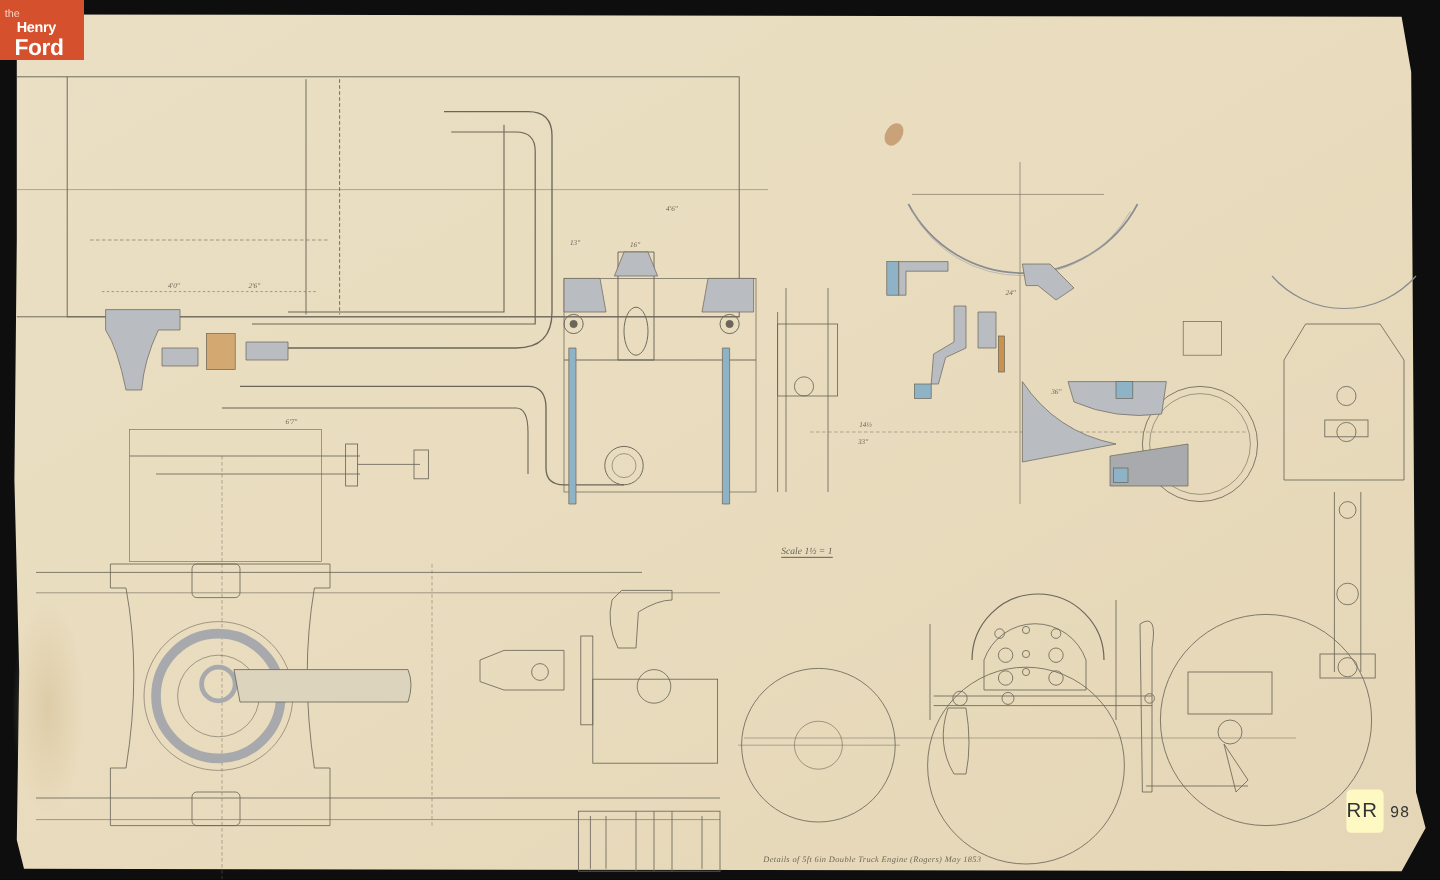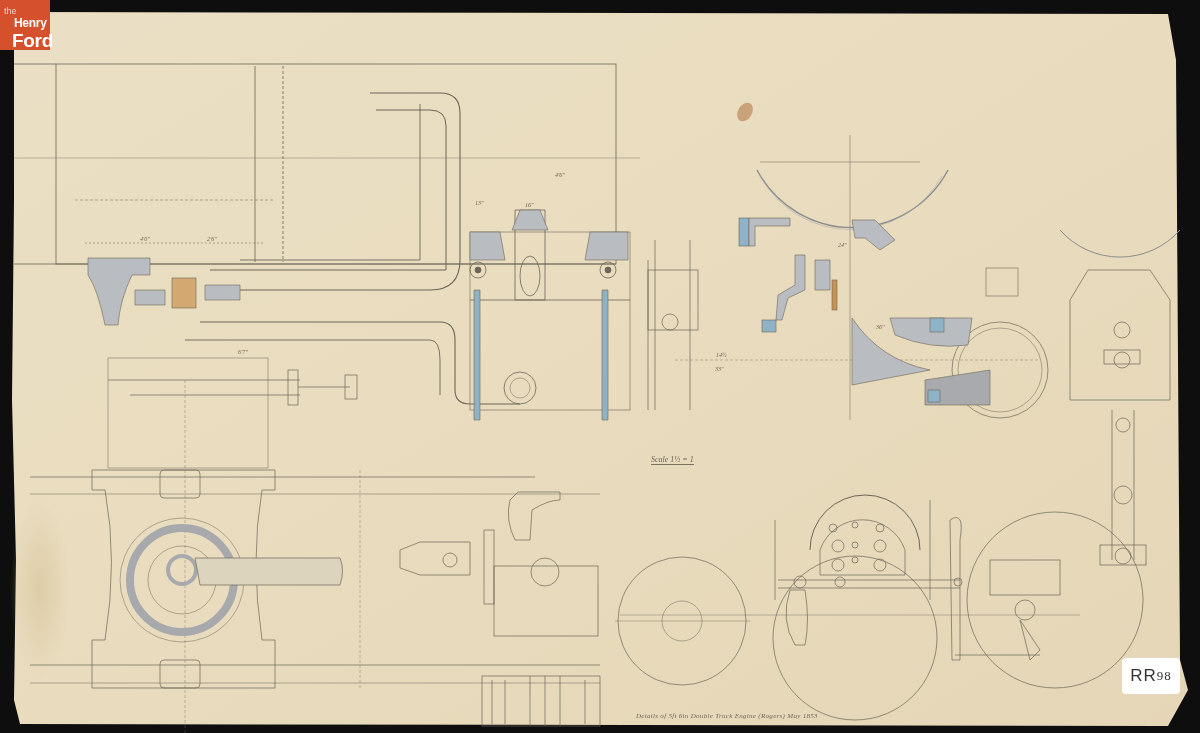--- a/index.html
+++ b/index.html
@@ -1,26 +1,26 @@
 <!DOCTYPE html>
 <html><head>
 <meta charset="utf-8">
 <style>
   html,body{margin:0;padding:0;background:#0d0d0d;}
   body{width:1200px;height:733px;overflow:hidden;position:relative;font-family:"Liberation Serif",serif;}
   .stage{position:absolute;left:0;top:0;width:1200px;height:733px;background:#0e0e0e;}
   .paper{position:absolute;left:0;top:0;width:1200px;height:733px;}
   .logo{position:absolute;left:0;top:0;width:50px;height:50px;background:#d5502c;color:#fff;
-        font-family:"Liberation Sans",sans-serif;font-weight:bold;line-height:1;}
+        font-family:"Liberation Sans",sans-serif;font-weight:bold;line-height:1;padding-left:20px;}
   .logo .the{position:absolute;left:4px;top:7px;font-size:9px;font-weight:normal;color:#f6d3c2;}
   .logo .l1{position:absolute;left:14px;top:17px;font-size:12px;letter-spacing:-0.3px;}
   .logo .l2{position:absolute;left:12px;top:31px;font-size:19px;letter-spacing:-0.3px;}
-  .tag{position:absolute;left:1122px;top:658px;width:58px;height:36px;background:#ffffff;border-radius:4px;
-       color:#333;font-family:"Liberation Sans",sans-serif;font-size:17px;display:flex;align-items:center;justify-content:center;letter-spacing:1px;}
-  .tag .n{font-size:13px;margin-left:0;font-family:Liberation Serif, serif;}
+  .tag{position:absolute;left:1122px;top:658px;width:31px;height:36px;background:#fef9c3;border-radius:4px;
+       color:#333;font-family:"Liberation Sans",sans-serif;font-size:17px;display:flex;align-items:center;justify-content:space-between;letter-spacing:1px;}
+  .tag .n{font-size:13px;margin-left:10px;}
   .scale{position:absolute;left:651px;top:455px;font-size:8px;font-style:italic;color:#6a6458;border-bottom:1px solid #7a7262;}
   .title{position:absolute;left:636px;top:712px;font-size:7px;font-style:italic;color:#6e685c;letter-spacing:0.3px;}
   .dim{position:absolute;font-size:6px;font-style:italic;color:#6a6458;}
 </style>
 </head>
 <body>
 
 <div class="stage">
   <svg class="paper" viewBox="0 0 1200 733" xmlns="http://www.w3.org/2000/svg">
     <defs>

